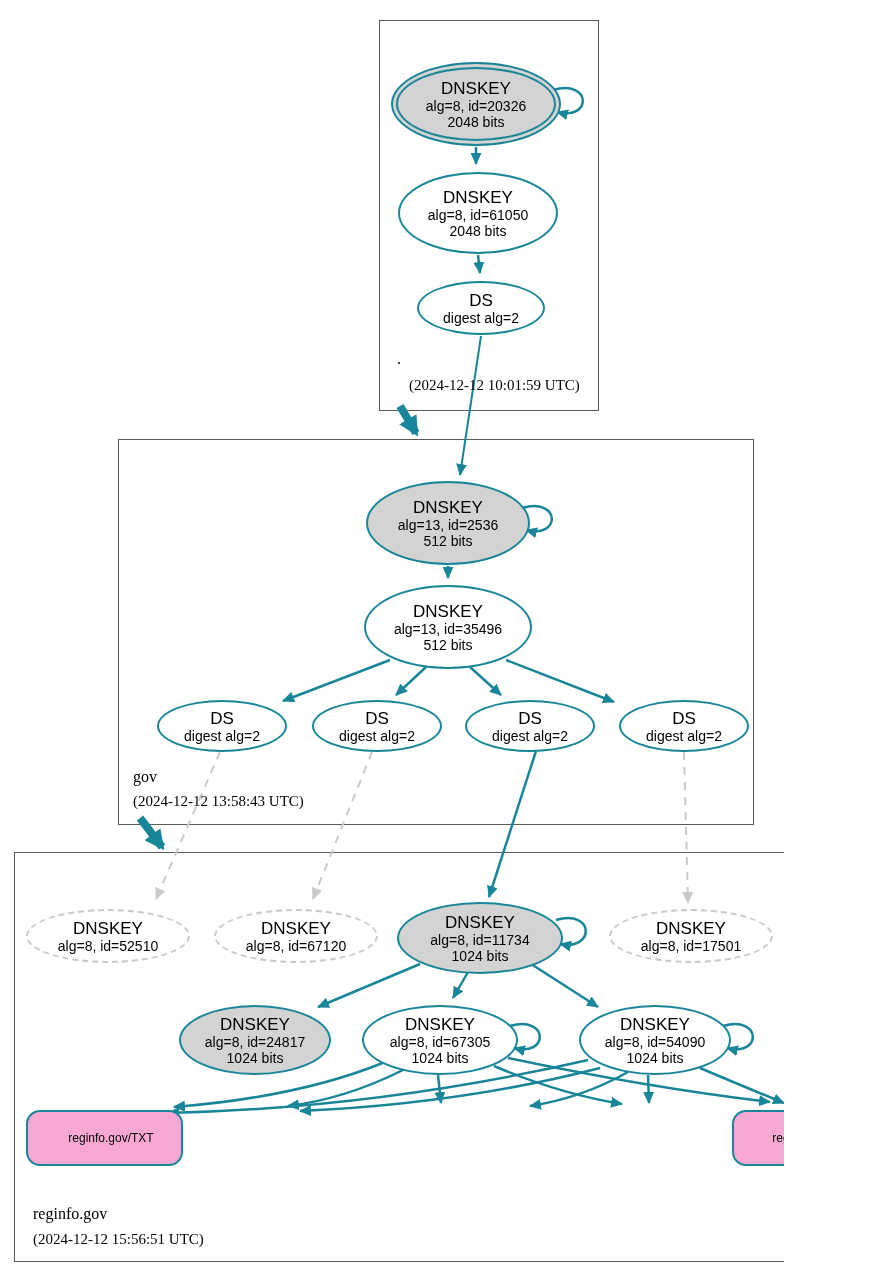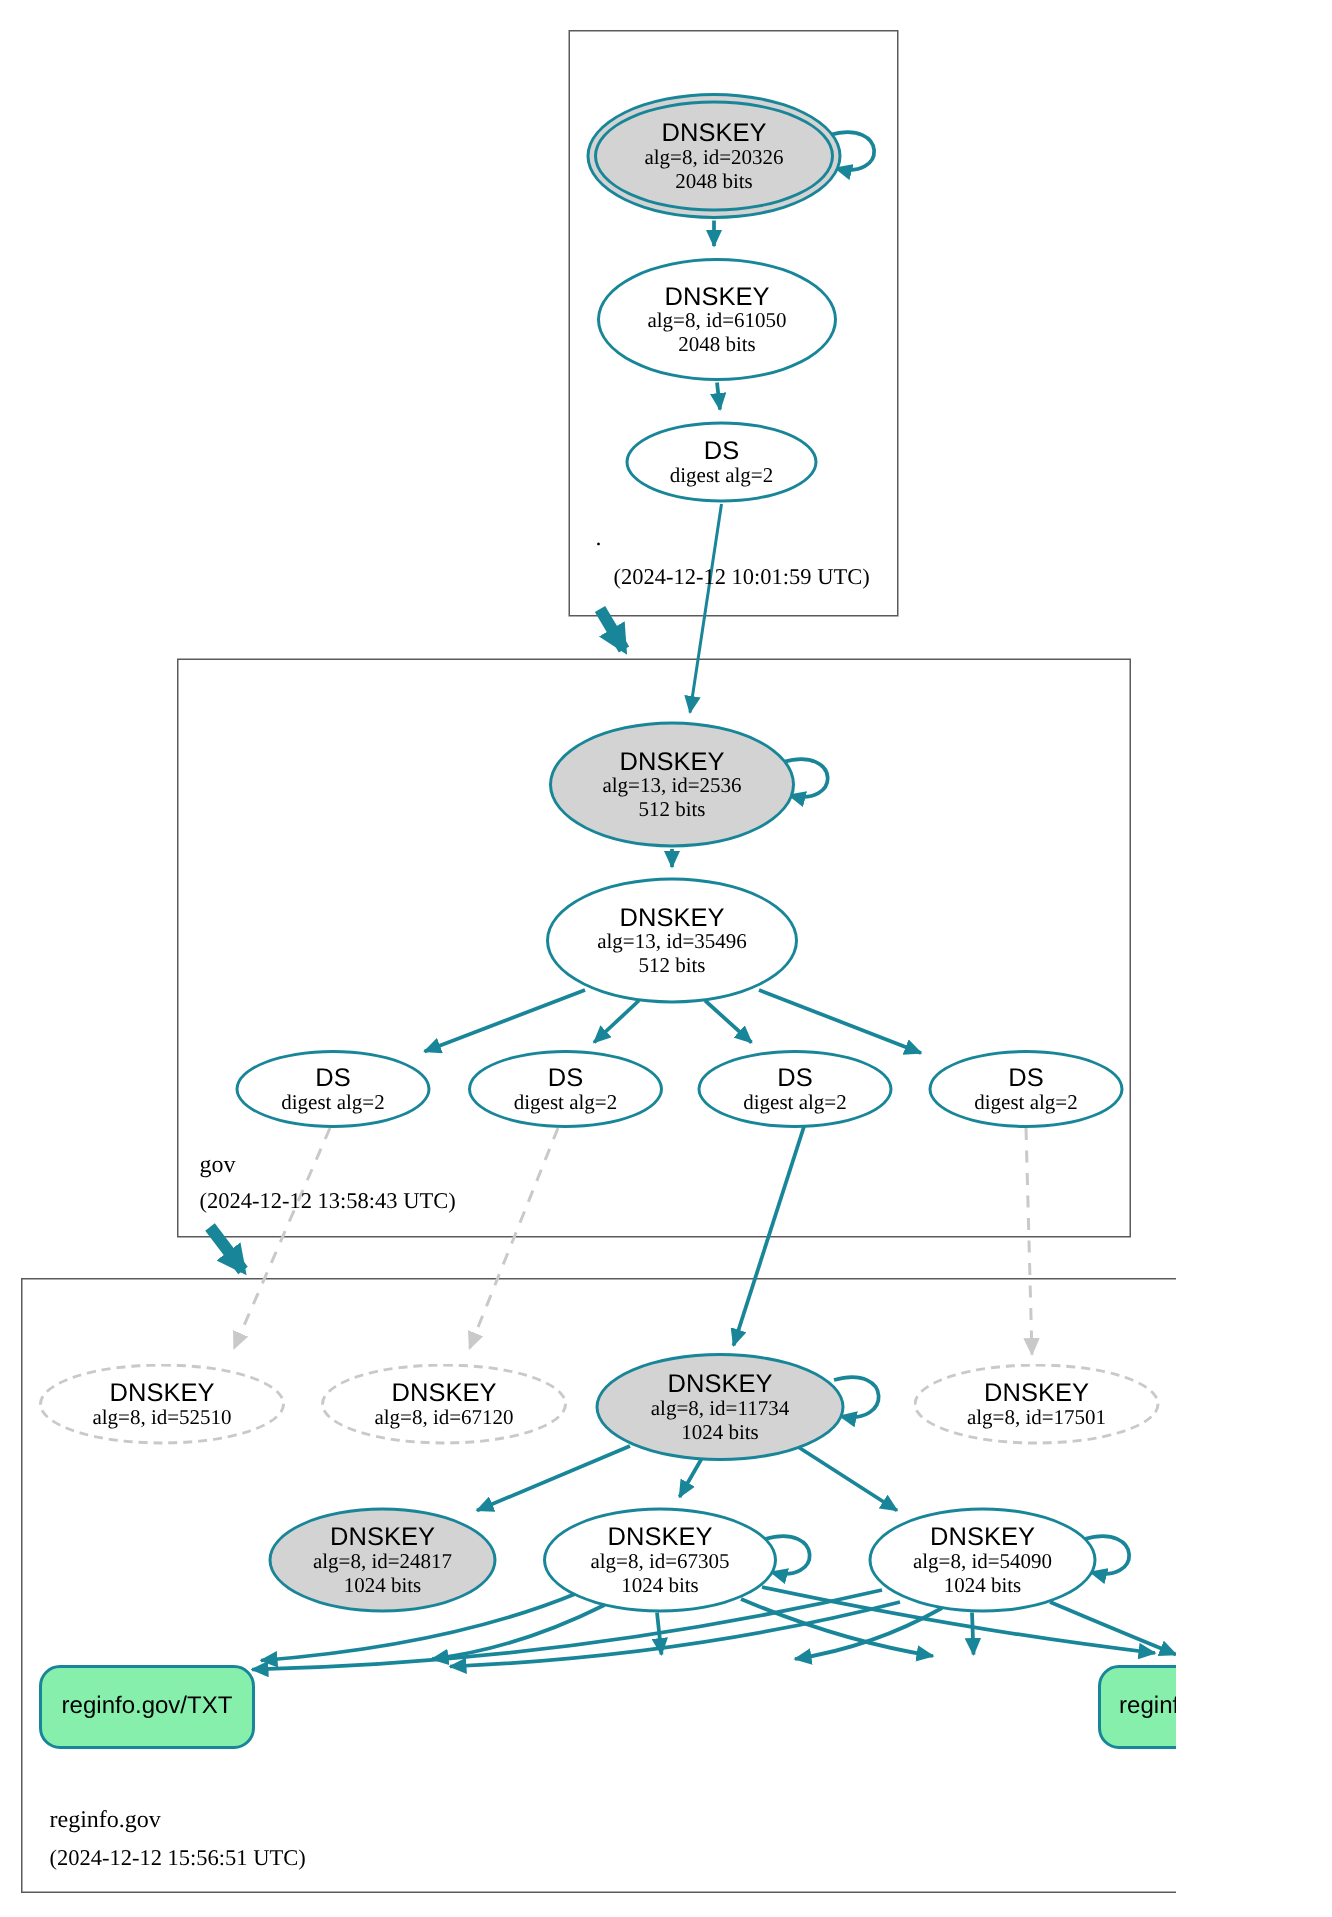--- a/index.html
+++ b/index.html
@@ -13,23 +13,23 @@
          font-family:"Liberation Sans",sans-serif;color:#000;}
   .zonebox{position:absolute;border:1px solid var(--boxb);background:transparent;}
   #edges{position:absolute;left:0;top:0;width:888px;height:1278px;}
   .node{position:absolute;display:flex;flex-direction:column;align-items:center;
         justify-content:center;text-align:center;box-sizing:border-box;}
   .ellipse{border:2.5px solid var(--teal);border-radius:50%;background:#fff;}
   .gray{background:var(--gray-fill);}
   .dashednode{border:2px dashed var(--dash);border-radius:50%;background:#fff;}
   .double-inner{position:absolute;inset:3px;border:2px solid var(--teal);border-radius:50%;}
   .ntitle{font-size:17px;line-height:19px;z-index:2;}
-  .ndetail{font-family:Liberation Serif, serif;font-size:14px;line-height:16px;z-index:2;}
-  .rrset{position:absolute;border:2.5px solid var(--teal);border-radius:14px;background:#86efac;
-         display:flex;align-items:center;justify-content:center;font-size:16px;}
+  .ndetail{font-family:Liberation Sans, sans-serif;font-size:14px;line-height:16px;z-index:2;}
+  .rrset{position:absolute;border:2.5px solid var(--teal);border-radius:14px;background:#f9a8d4;
+         display:flex;align-items:center;justify-content:center;font-size:12px;padding-left:13px;}
   .zlabel{position:absolute;font-family:"Liberation Serif",serif;font-size:16px;}
   .zts{position:absolute;font-family:"Liberation Serif",serif;font-size:15px;}
 </style>
 </head>
 <body>
 
 <div id="stage">
 
   <div class="zonebox" style="left:379px;top:20px;width:218px;height:389px;"></div>
   <div class="zonebox" style="left:118px;top:439px;width:634px;height:384px;"></div>

